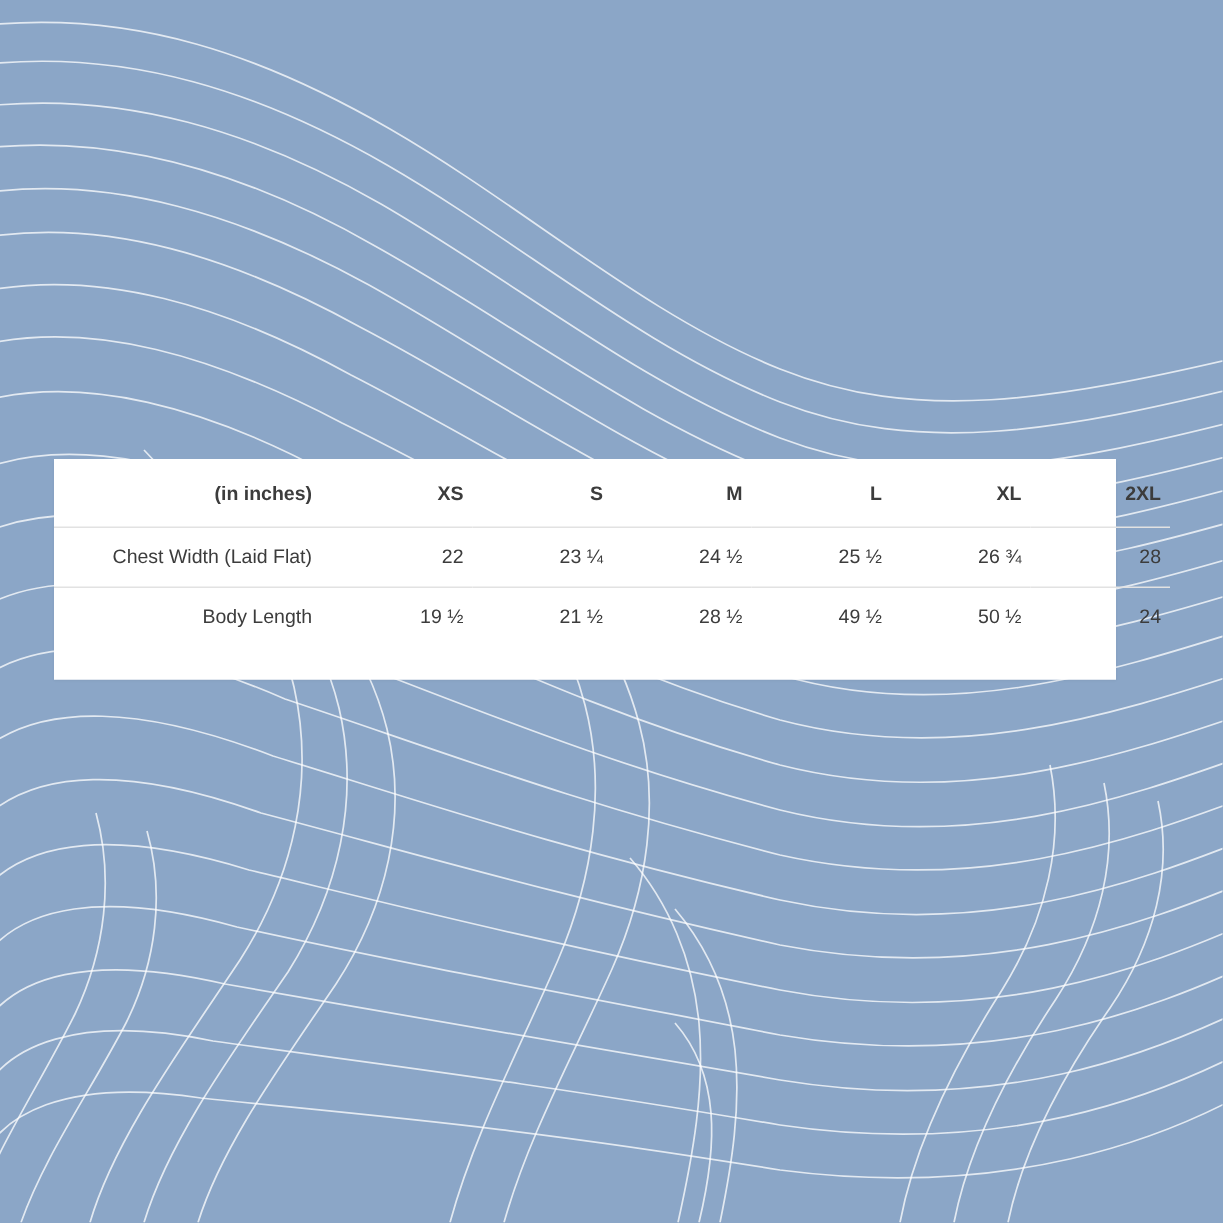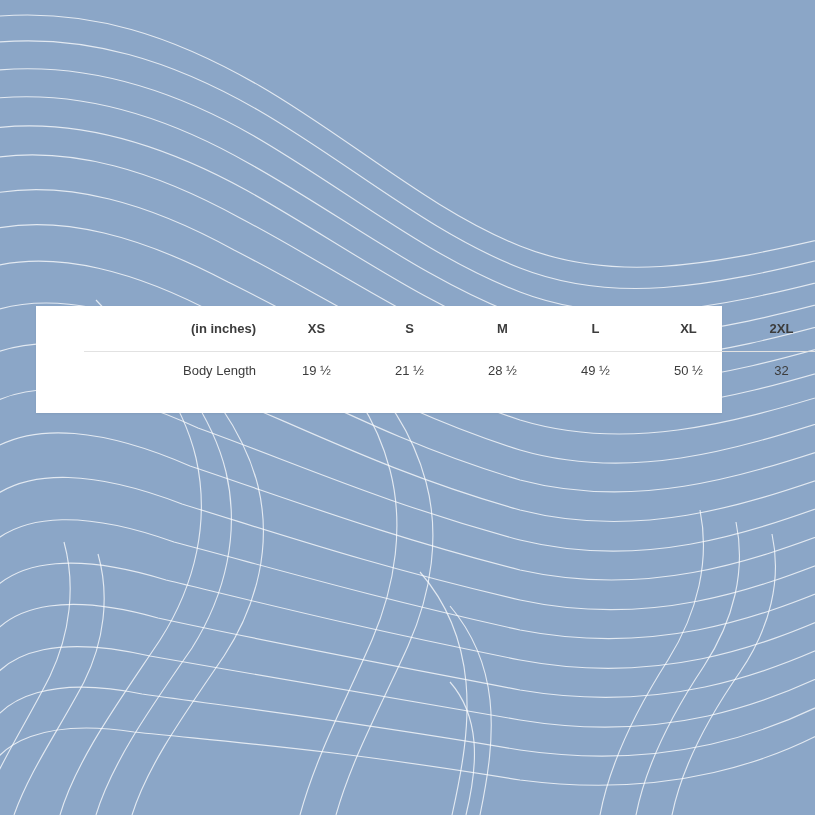--- a/index.html
+++ b/index.html
@@ -18,36 +18,35 @@
     position: absolute;
     inset: 0;
     width: 815px;
     height: 815px;
     display: block;
   }
   #size-chart-wrap {
     position: absolute;
     left: 36px;
     top: 306px;
-    width: 638px;
+    width: 708px;
     background: #ffffff;
     box-shadow: 0 1px 2px rgba(0,0,0,0.06);
-    padding-left: 48px;
   }
   table.size-chart {
     border-collapse: collapse;
     width: 100%;
     table-layout: fixed;
   }
   table.size-chart th,
   table.size-chart td {
     font-size: 13px;
     color: #3c3c3c;
     padding: 10px 6px;
-    text-align: center;
+    text-align: right;
     vertical-align: middle;
     line-height: 1.45;
   }
   table.size-chart thead th {
     font-weight: bold;
     padding-top: 14px;
     padding-bottom: 12px;
   }
   table.size-chart tbody tr td {
     border-top: 1px solid #e2e2e2;
@@ -139,24 +138,33 @@
         <th>XS</th>
         <th>S</th>
         <th>M</th>
         <th>L</th>
         <th>XL</th>
         <th>2XL</th>
       </tr>
     </thead>
     <tbody>
       <tr>
+        <td class="row-label">Chest Width (Laid Flat)</td>
+        <td>22</td>
+        <td>23 ¼</td>
+        <td>24 ½</td>
+        <td>25 ½</td>
+        <td>26 ¾</td>
+        <td>28</td>
+      </tr>
+      <tr>
         <td class="row-label">Body Length</td>
         <td>19 ½</td>
         <td>21 ½</td>
         <td>28 ½</td>
         <td>49 ½</td>
         <td>50 ½</td>
-        <td>32</td>
+        <td>24</td>
       </tr>
     </tbody>
   </table>
   <div id="chart-bottom-pad"></div>
 </div>
 
 </body></html>

